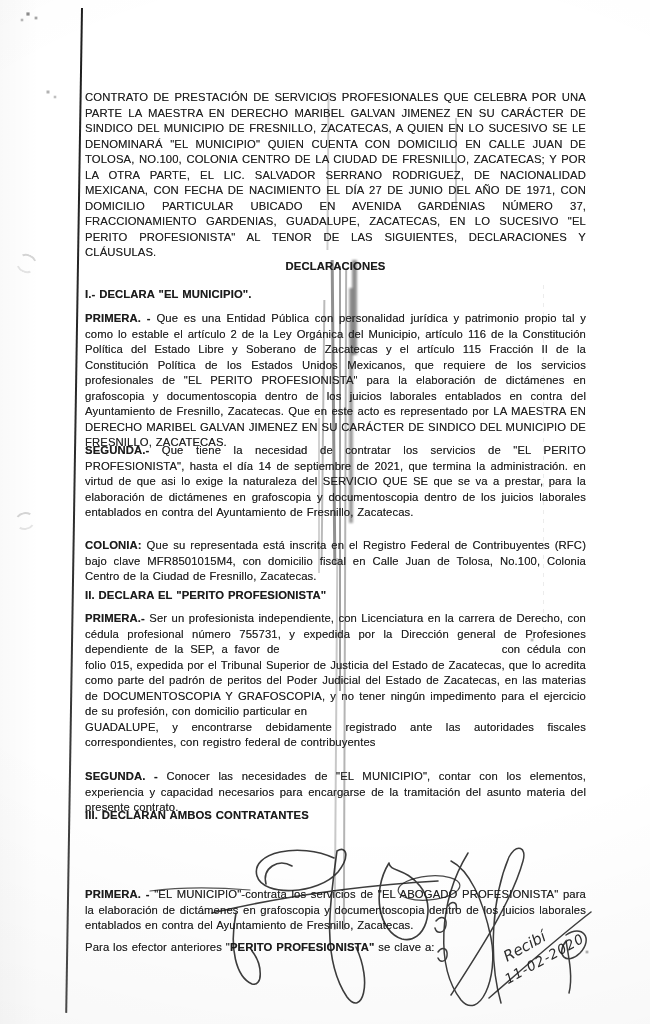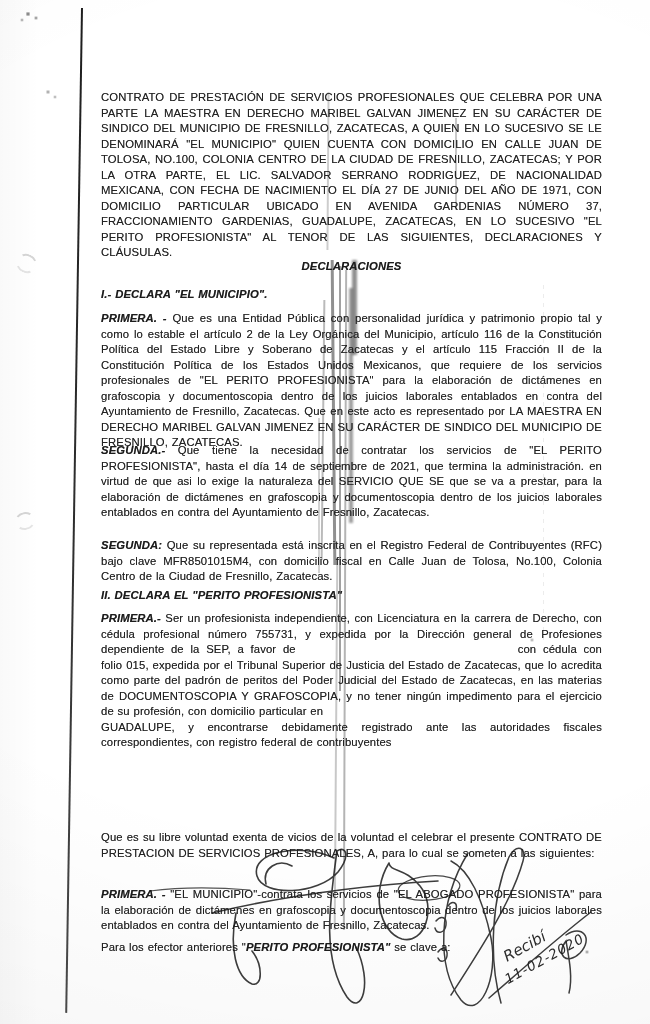--- a/index.html
+++ b/index.html
@@ -19,27 +19,26 @@
     position:absolute; left:81px; top:8px; width:2px; height:1005px;
     background:linear-gradient(#0a0a0a 0%, #1d1d1d 55%, #3a3a3a 100%);
     transform:rotate(0.9deg); transform-origin:top center; opacity:.92;
   }
   .content {
     position:absolute; left:85px; top:0; width:501px; height:1024px;
     color:#232323; font-size:11.3px; line-height:15.5px;
     letter-spacing:.1px; word-spacing:.6px;
     text-shadow:0 0 .6px rgba(30,30,30,.55);
     filter:blur(.22px);
-    margin-left:16px;
   }
   .content p, .content h2, .content h3 {
     position:absolute; left:0; width:100%; margin:0;
     text-align:justify; font-size:11.3px; line-height:15.5px; font-weight:normal;
   }
-  .content h2, .content h3, .content b { font-weight:bold; color:#1c1c1c;font-style:italic; }
+  .content h2, .content h3, .content b { font-weight:bold; color:#1c1c1c; }
   .center-head { text-align:center !important; font-weight:bold; }
   .blank1 { display:inline-block; width:222px; }
   .brk { display:block; height:0; }
   
   .streak { position:absolute; background:#0c0c0c; filter:blur(.5px); pointer-events:none; }
   .s1  { left:327px; top:92px;  width:2px; height:158px; opacity:.20; transform:rotate(.4deg); }
   .s2  { left:332px; top:260px; width:3px; height:305px; opacity:.45; transform:rotate(-.5deg); }
   .s3  { left:339px; top:266px; width:2px; height:425px; opacity:.38; }
   .s4  { left:344px; top:270px; width:2px; height:660px; opacity:.30; transform:rotate(.2deg); }
   .s5  { left:322px; top:300px; width:1.5px; height:260px; opacity:.28; transform:rotate(.6deg); }
@@ -98,29 +97,30 @@
     <p style="top:90px">CONTRATO DE PRESTACIÓN DE SERVICIOS PROFESIONALES QUE CELEBRA POR UNA PARTE LA MAESTRA EN DERECHO MARIBEL GALVAN JIMENEZ EN SU CARÁCTER DE SINDICO DEL MUNICIPIO DE FRESNILLO, ZACATECAS, A QUIEN EN LO SUCESIVO SE LE DENOMINARÁ "EL MUNICIPIO" QUIEN CUENTA CON DOMICILIO EN CALLE JUAN DE TOLOSA, NO.100, COLONIA CENTRO DE LA CIUDAD DE FRESNILLO, ZACATECAS; Y POR LA OTRA PARTE, EL LIC. SALVADOR SERRANO RODRIGUEZ, DE NACIONALIDAD MEXICANA, CON FECHA DE NACIMIENTO EL DÍA 27 DE JUNIO DEL AÑO DE 1971, CON DOMICILIO PARTICULAR UBICADO EN AVENIDA GARDENIAS NÚMERO 37, FRACCIONAMIENTO GARDENIAS, GUADALUPE, ZACATECAS, EN LO SUCESIVO "EL PERITO PROFESIONISTA" AL TENOR DE LAS SIGUIENTES, DECLARACIONES Y CLÁUSULAS.</p>
 
     <h2 class="center-head" style="top:259px">DECLARACIONES</h2>
 
     <h3 style="top:287px">I.- DECLARA "EL MUNICIPIO".</h3>
 
     <p style="top:311px"><b>PRIMERA. -</b><span> Que es una Entidad Pública con personalidad jurídica y patrimonio propio tal y como lo estable el artículo 2 de la Ley Orgánica del Municipio, artículo 116 de la Constitución Política del Estado Libre y Soberano de Zacatecas y el artículo 115 Fracción II de la Constitución Política de los Estados Unidos Mexicanos, que requiere de los servicios profesionales de "EL PERITO PROFESIONISTA" para la elaboración de dictámenes en grafoscopia y documentoscopia dentro de los juicios laborales entablados en contra del Ayuntamiento de Fresnillo, Zacatecas. Que en este acto es representado por LA MAESTRA EN DERECHO MARIBEL GALVAN JIMENEZ EN SU CARÁCTER DE SINDICO DEL MUNICIPIO DE FRESNILLO, ZACATECAS.</span></p>
 
     <p style="top:443px"><b>SEGUNDA.-</b><span> Que tiene la necesidad de contratar los servicios de "EL PERITO PROFESIONISTA", hasta el día 14 de septiembre de 2021, que termina la administración. en virtud de que asi lo exige la naturaleza del SERVICIO QUE SE que se va a prestar, para la elaboración de dictámenes en grafoscopia y documentoscopia dentro de los juicios laborales entablados en contra del Ayuntamiento de Fresnillo, Zacatecas.</span></p>
 
-    <p style="top:538px"><b>SEGUNDA:</b><span> Que su representada está inscrita en el Registro Federal de Contribuyentes (RFC) bajo clave MFR8501015M4, con domicilio fiscal en Calle Juan de Tolosa, No.100, Colonia Centro de la Ciudad de Fresnillo, Zacatecas.</span></p>
+    <p style="top:538px"><b>COLONIA:</b><span> Que su representada está inscrita en el Registro Federal de Contribuyentes (RFC) bajo clave MFR8501015M4, con domicilio fiscal en Calle Juan de Tolosa, No.100, Colonia Centro de la Ciudad de Fresnillo, Zacatecas.</span></p>
 
     <h3 style="top:588px">II. DECLARA EL "PERITO PROFESIONISTA"</h3>
 
     <p style="top:611px"><b>PRIMERA.-</b><span> Ser un profesionista independiente, con Licenciatura en la carrera de Derecho, con cédula profesional número 755731, y expedida por la Dirección general de Profesiones dependiente de la SEP, a favor de</span><span class="blank1"></span><span>con cédula con folio 015, expedida por el Tribunal Superior de Justicia del Estado de Zacatecas, que lo acredita como parte del padrón de peritos del Poder Judicial del Estado de Zacatecas, en las materias de DOCUMENTOSCOPIA Y GRAFOSCOPIA, y no tener ningún impedimento para el ejercicio de su profesión, con domicilio particular en</span><span class="brk"></span><span>GUADALUPE, y encontrarse debidamente registrado ante las autoridades fiscales correspondientes, con registro federal de contribuyentes</span></p>
 
+    <p style="top:769px"><b>SEGUNDA. -</b><span> Conocer las necesidades de "EL MUNICIPIO", contar con los elementos, experiencia y capacidad necesarios para encargarse de la tramitación del asunto materia del presente contrato.</span></p>
 
+    <h3 style="top:808px">III. DECLARAN AMBOS CONTRATANTES</h3>
 
-    <p style="top:830px">Que es su libre voluntad exenta de vicios de la voluntad el celebrar el presente CONTRATO DE PRESTACION DE SERVICIOS PROFESIONALES, A, para lo cual se someten a las siguientes:</p>
 
 
     <p style="top:887px"><b>PRIMERA. -</b><span> "EL MUNICIPIO"-contrata los servicios de "EL ABOGADO PROFESIONISTA" para la elaboración de dictámenes en grafoscopia y documentoscopia dentro de los juicios laborales entablados en contra del Ayuntamiento de Fresnillo, Zacatecas.</span></p>
 
     <p style="top:940px"><span>Para los efector anteriores "</span><b>PERITO PROFESIONISTA"</b><span> se clave a:</span></p>
   </div>
 
   <svg class="ink" width="650" height="1024" viewBox="0 0 650 1024">
 
     <path d="M150,891 C180,887 215,887 250,890" stroke-width="1.2" opacity=".75"></path>

